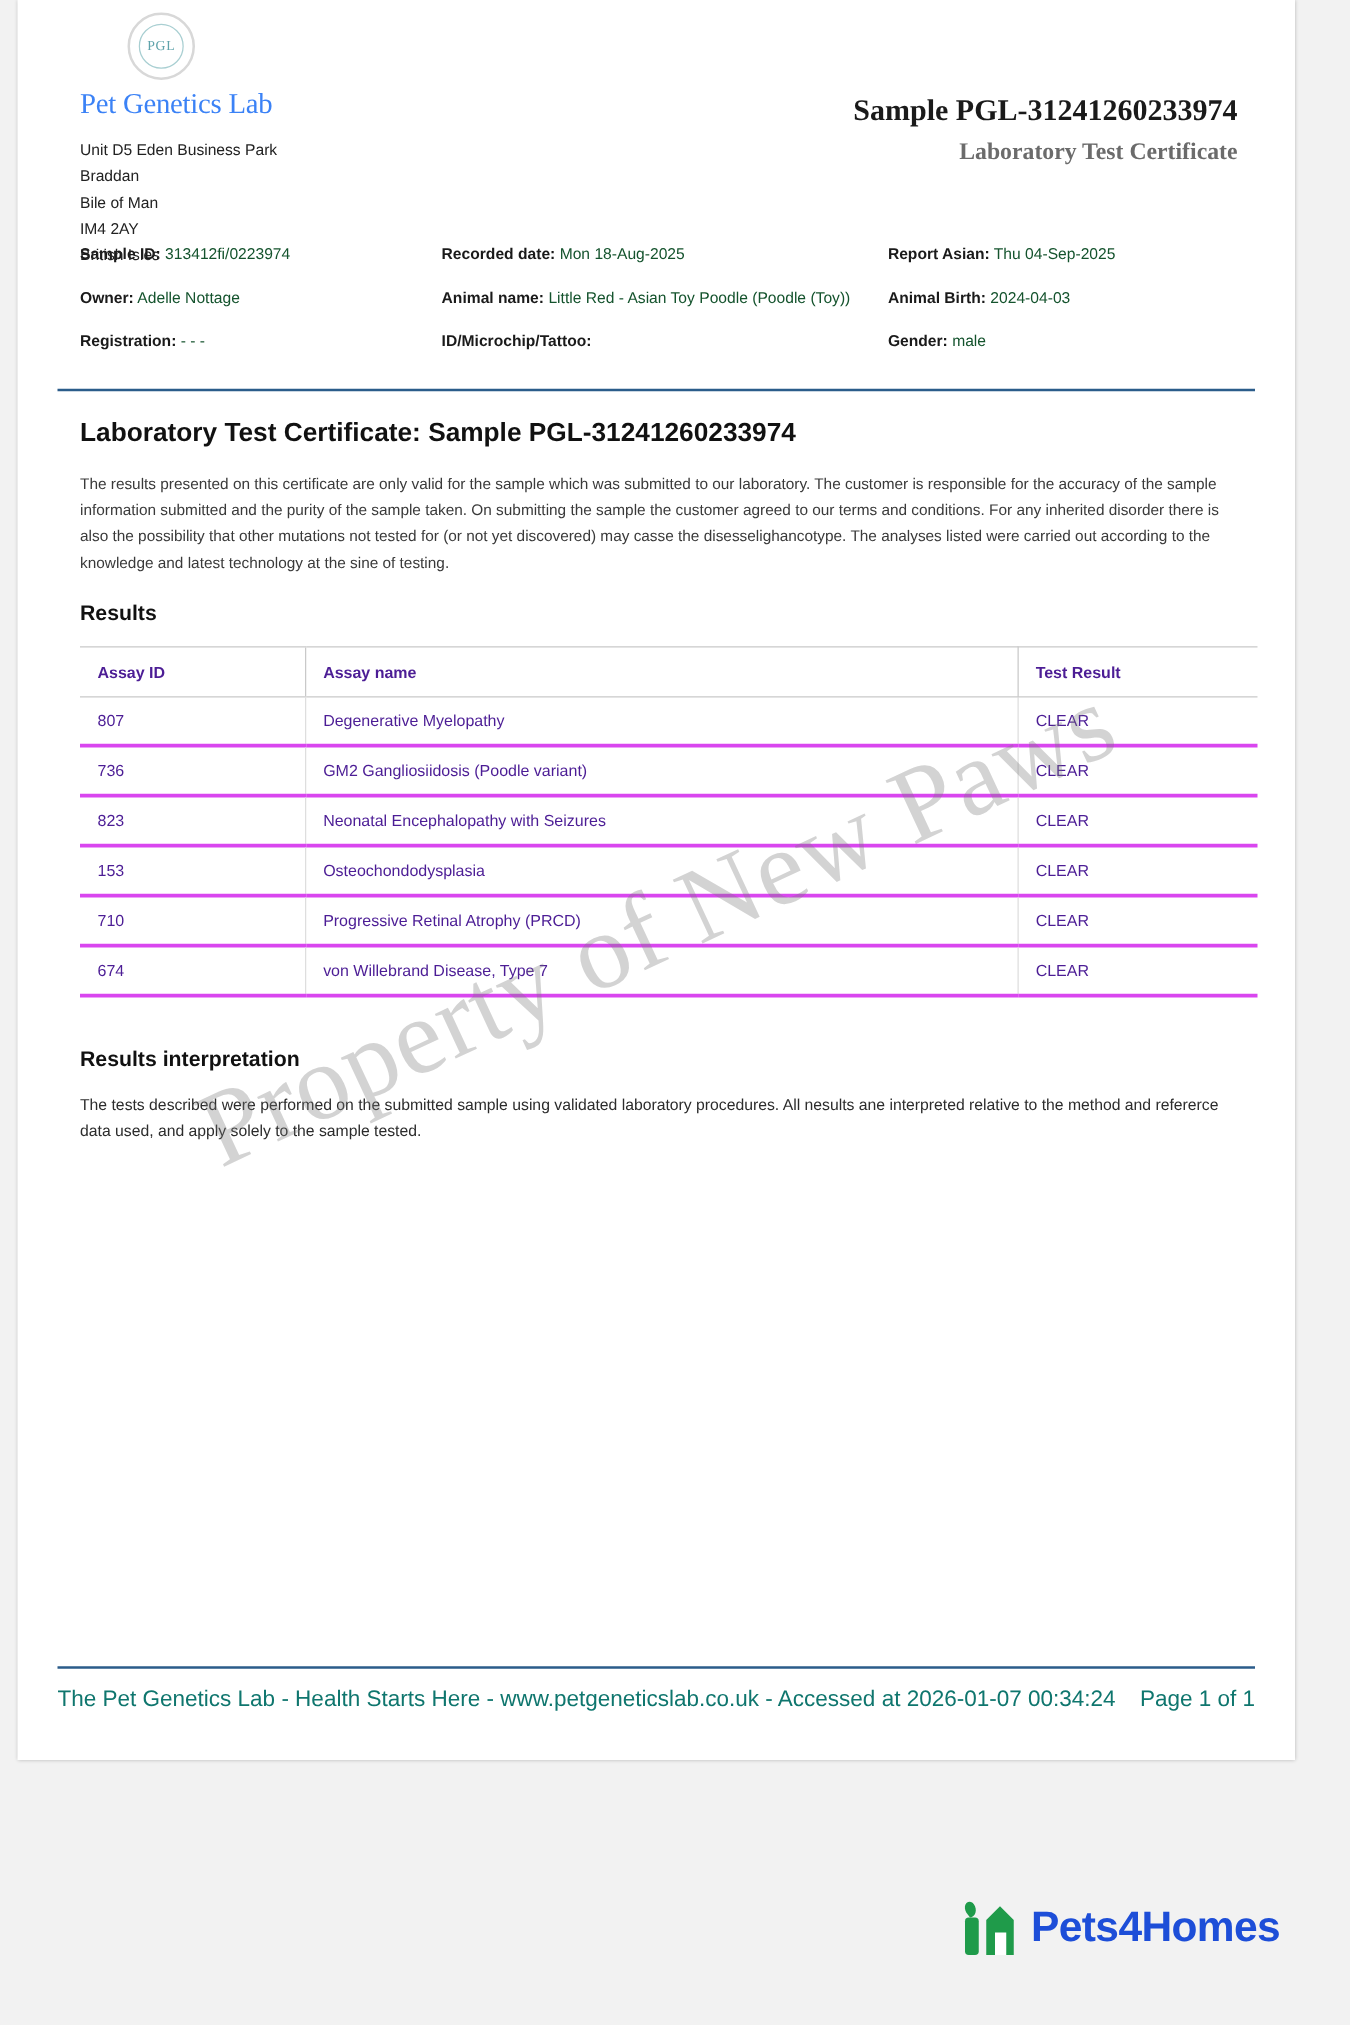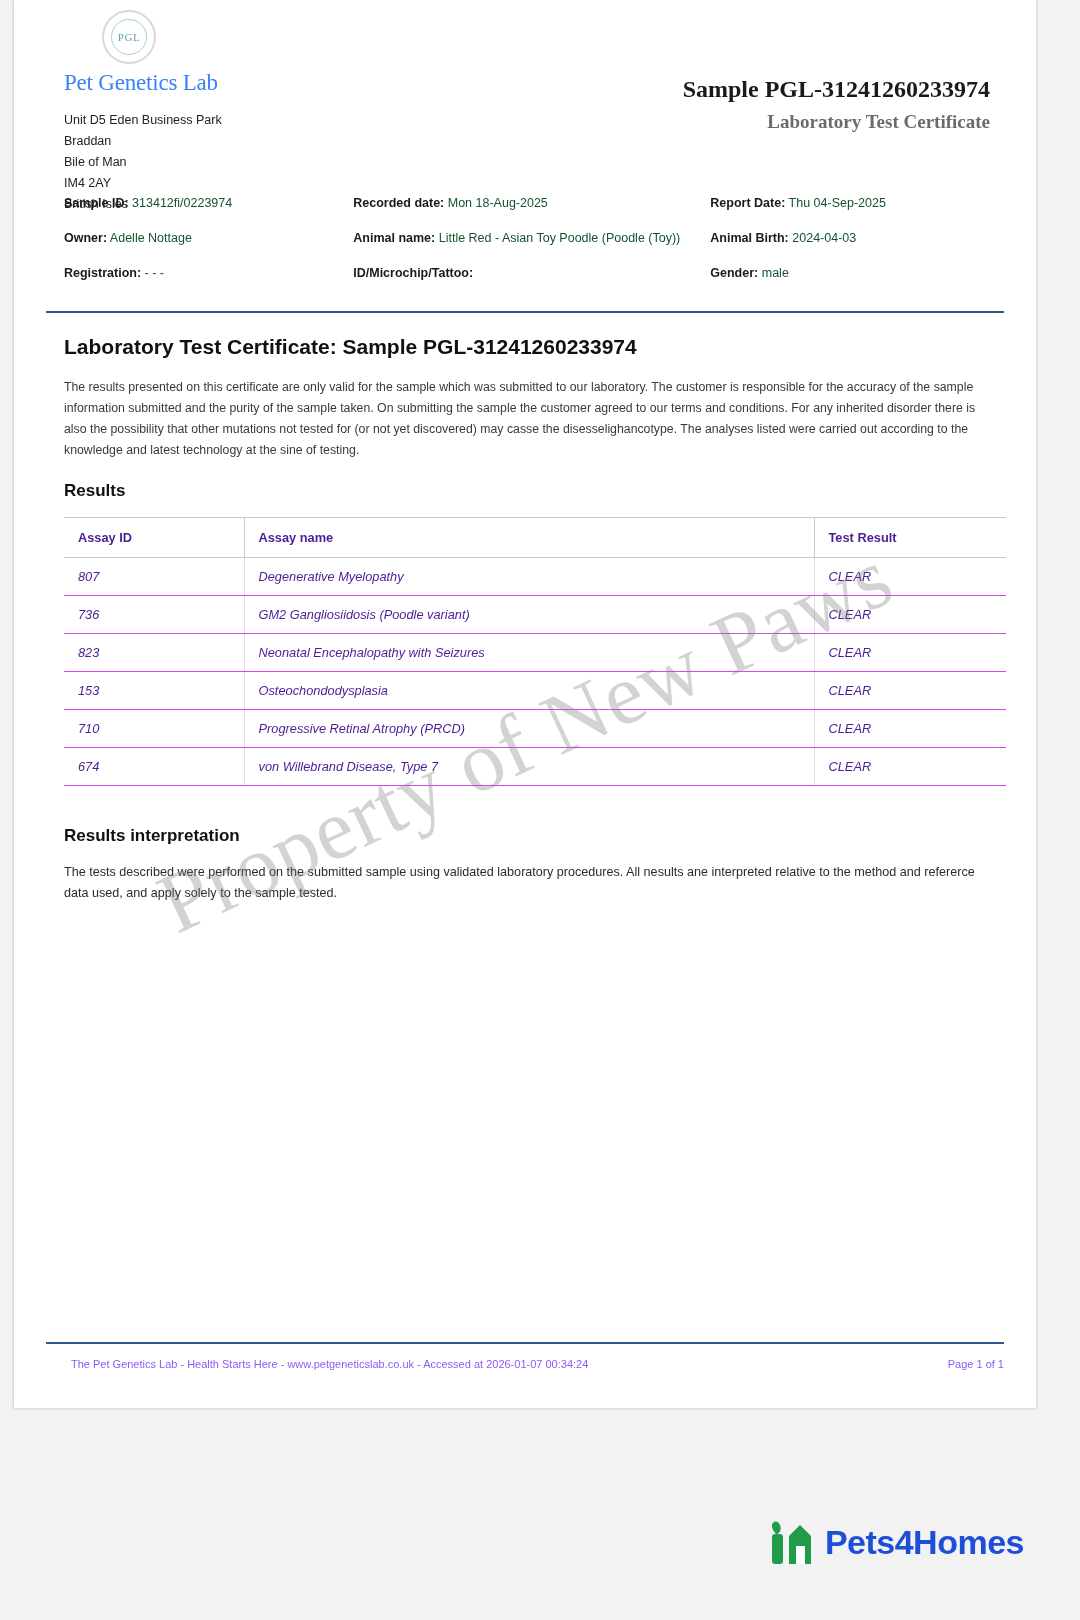--- a/index.html
+++ b/index.html
@@ -162,22 +162,21 @@
   table.results th {
     text-align: left;
     font-weight: bold;
     padding: 12px 14px;
     border-top: 1px solid #c9c9c9;
     border-bottom: 1px solid #c9c9c9;
     background: transparent;
   }
   table.results td {
     padding: 11px 14px;
-    border-bottom: 1px solid #d946ef;
-    font-style: italic;
+    border-bottom: 3px solid #d946ef;
   }
   table.results th.c-id, table.results td.c-id { width: 180px; }
   table.results th.c-name, table.results td.c-name { width: 570px; }
   table.results th.c-res, table.results td.c-res { width: 192px; }
   table.results th.c-name, table.results td.c-name { border-left: 1px solid #dedede; border-right: 1px solid #dedede;}
   table.results th.c-name { border-left-color:#c9c9c9; border-right-color:#c9c9c9;}
 
   .interp { margin-top: 40px; }
   .interp p {
     font-size: 12.6px;
@@ -191,23 +190,22 @@
     position: absolute;
     left: 32px;
     right: 32px;
     bottom: 38px;
   }
   .footer-rule { border-top: 2px solid #2b5c8a; }
   .footer-row {
     display: flex;
     justify-content: space-between;
     padding-top: 14px;
-    font-size: 11px;
-    color: #8b5cf6;
-    margin-left: 25px;
+    font-size: 18px;
+    color: #0f766e;
   }
 
   
   .watermark {
     position: absolute;
     left: 0;
     top: 430px;
     width: 1022px;
     height: 620px;
     pointer-events: none;
@@ -297,21 +295,21 @@
             <b>Animal name:</b>
             <span class="v">Little Red - Asian Toy Poodle (Poodle (Toy))</span>
           </div>
           <div class="meta-row">
             <b>ID/Microchip/Tattoo:</b>
             <span class="v"></span>
           </div>
         </div>
         <div class="meta-col c3">
           <div class="meta-row">
-            <b>Report Date:</b>
+            <b>Report Asian:</b>
             <span class="v">Thu 04-Sep-2025</span>
           </div>
           <div class="meta-row">
             <b>Animal Birth:</b>
             <span class="v">2024-04-03</span>
           </div>
           <div class="meta-row">
             <b>Gender:</b>
             <span class="v">male</span>
           </div>

